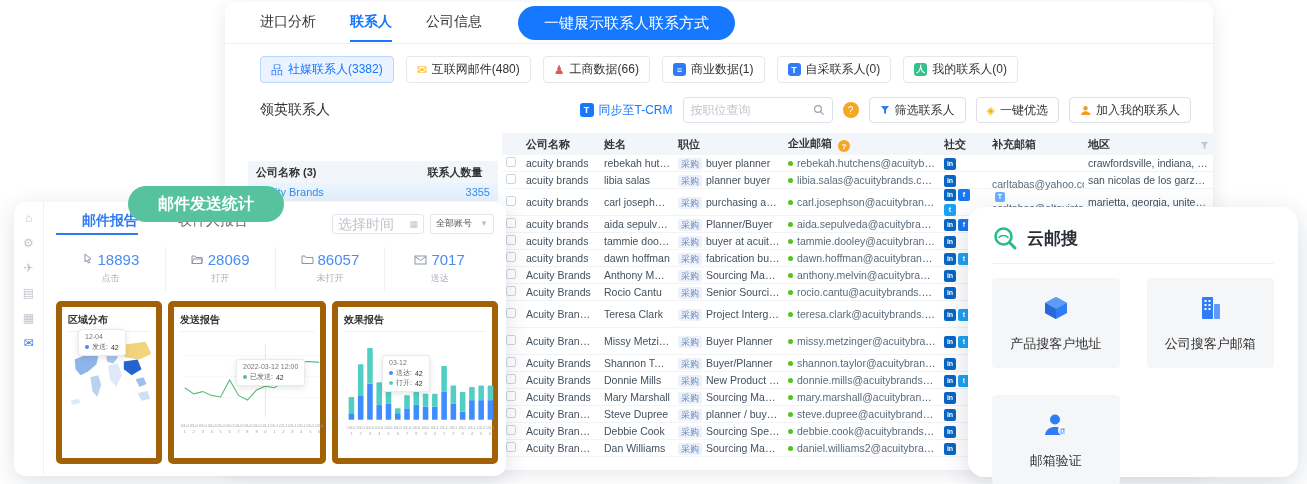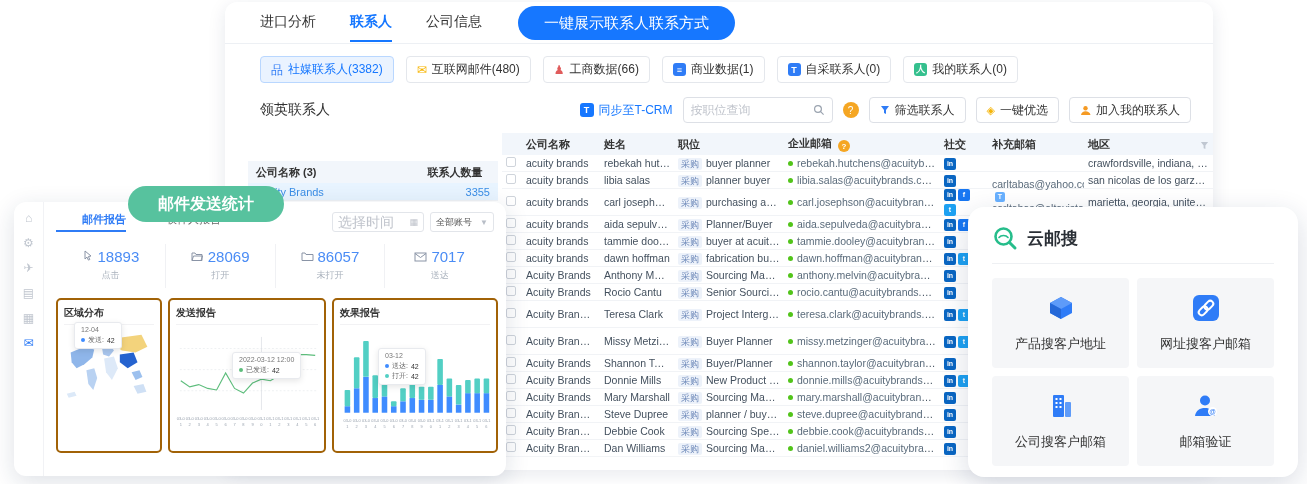--- a/index.html
+++ b/index.html
@@ -81,53 +81,53 @@
     border-radius:12px; box-shadow:0 6px 24px rgba(20,40,80,.14); z-index:20; display:flex; }
   .green-pill { position:absolute; left:128px; top:186px; height:36px; line-height:36px; padding:0 30px;
     background:#57c29e; color:#fff; font-size:16px; font-weight:bold; border-radius:18px; z-index:31; }
   .rail { width:30px; border-right:1px solid #f1f2f5; display:flex; flex-direction:column; align-items:center;
     padding-top:10px; gap:13px; border-radius:12px 0 0 12px; }
   .rail span { font-size:12px; color:#c0c6cf; cursor:pointer; line-height:1; }
   .rail span.active { color:#2f7cf6; }
   .mw-content { flex:1; padding:10px 12px 8px 12px; min-width:0; }
   .mw-top { display:flex; align-items:center; }
   .mw-tabs { display:flex; gap:14px; flex:1; }
-  .mw-tab { font-size:11px; color:#666; cursor:pointer; position:relative; padding-bottom:5px;padding-left:26px; }
+  .mw-tab { font-size:14px; color:#666; cursor:pointer; position:relative; padding-bottom:5px;padding-left:26px; }
   .mw-tab.active { color:#2f7cf6; font-weight:bold; }
   .mw-tab.active::after { content:""; position:absolute; left:0; right:0; bottom:0; height:2px; background:#2f7cf6; }
   .mw-date { display:flex; align-items:center; width:92px; height:20px; border:1px solid #e2e5ea; border-radius:3px;
     padding:0 5px; margin-right:6px; }
   .mw-date input { flex:1; border:0; outline:0; font-size:14px; min-width:0; font-family:inherit; }
   .mw-date input::placeholder { color:#c0c4cc; }
   .mw-date .cal { color:#c0c4cc; font-size:9px; }
   .mw-select { display:flex; align-items:center; justify-content:space-between; width:64px; height:20px;
     border:1px solid #e2e5ea; border-radius:3px; padding:0 5px; font-size:9px; color:#555; cursor:pointer; }
   .mw-select .caret { color:#b8bec7; font-size:8px; }
   .stats { display:flex; margin-top:12px; }
   .stat { flex:1; text-align:center; border-left:1px solid #f0f1f4; padding:4px 0 6px; }
   .stat:first-child { border-left:0; }
   .stat-num { display:inline-flex; align-items:center; gap:4px; font-size:15px; color:#4a8cf5; }
   .stat-lab { margin-top:3px; font-size:9px; color:#aab2bd; }
   .mcharts { display:flex; gap:6px; margin-top:10px; }
-  .mchart { border:2px solid #a16207; border-radius:5px; padding:6px 6px 4px; position:relative; background:#fff; }
+  .mchart { border:6px solid #a16207; border-radius:5px; padding:6px 6px 4px; position:relative; background:#fff; }
   .mchart h4 { font-size:10px; color:#333; font-weight:bold; padding-bottom:4px; border-bottom:1px solid #f2f2f4; }
   .mc-map { width:106px; } .mc-line { width:158px; } .mc-bar { width:166px; }
   .tip { position:absolute; background:#fff; border:1px solid #e8eaee; border-radius:3px;
     box-shadow:0 2px 6px rgba(0,0,0,.10); padding:3px 6px; font-size:7px; color:#666; z-index:5; white-space:nowrap; }
   .tip .t { margin-bottom:2px; color:#777; }
   .tip .r { display:flex; align-items:center; gap:3px; }
   .tip .d { width:4px; height:4px; border-radius:50%; }
   .tip .v { color:#333; }
 
   
   .cms-card { position:absolute; left:968px; top:207px; width:330px; height:270px; background:#fff;
     border-radius:16px; box-shadow:0 8px 28px rgba(20,40,80,.16); z-index:20; padding:18px 24px; }
   .cms-head { display:flex; align-items:center; gap:9px; padding-bottom:12px; border-bottom:1px solid #eef0f3; }
   .cms-title { font-size:17px; color:#2a2f36; font-weight:bold; }
-  .cms-grid { display:grid; grid-template-columns:1fr 1fr; gap:8px; margin-top:14px; }
+  .cms-grid { display:grid; grid-template-columns:1fr 1fr; gap:27px; margin-top:14px; }
   .cms-tile { background:#f5f6f8; border-radius:4px; height:90px; display:flex; flex-direction:column;
     align-items:center; justify-content:center; gap:9px; cursor:pointer; }
   .cms-tile .lab { font-size:13px; color:#333; }
 </style>
 </head>
 <body>
 
 <div class="stage">
 
   <div class="main-card">
@@ -651,30 +651,20 @@
     <div class="cms-grid" id="tiles">
         <div class="cms-tile">
           <div><span><svg width="28" height="28" viewBox="0 0 28 28">
                 <path d="M14 3 25 9v10L14 25 3 19V9Z" fill="#2f7cf7"></path>
                 <path d="M14 3 25 9 14 15 3 9Z" fill="#5e9bf9"></path>
                 <path d="M14 15v10L3 19V9Z" fill="#2568d8"></path>
               </svg></span></div>
           <div class="lab">产品搜客户地址</div>
         </div>
         <div class="cms-tile">
-          <div><span><svg width="28" height="28" viewBox="0 0 28 28">
-                <rect x="1" y="1" width="26" height="26" rx="6" fill="#2f7cf7"></rect>
-                <g transform="rotate(-45 14 14)" stroke="#fff" stroke-width="2" fill="none">
-                  <rect x="5" y="11" width="10" height="6" rx="3"></rect>
-                  <rect x="13" y="11" width="10" height="6" rx="3"></rect>
-                </g>
-              </svg></span></div>
-          <div class="lab">网址搜客户邮箱</div>
-        </div>
-        <div class="cms-tile">
           <div><span><svg width="26" height="28" viewBox="0 0 26 28">
                 <rect x="5" y="3" width="11" height="22" rx="1" fill="#2f7cf7"></rect>
                 <rect x="17" y="10" width="6" height="15" rx="1" fill="#5e9bf9"></rect>
                 <g fill="#fff">
                   <rect x="7.5" y="6" width="2" height="2"></rect>
                   <rect x="11.5" y="6" width="2" height="2"></rect>
                   <rect x="7.5" y="10" width="2" height="2"></rect>
                   <rect x="11.5" y="10" width="2" height="2"></rect>
                   <rect x="7.5" y="14" width="2" height="2"></rect>
                   <rect x="11.5" y="14" width="2" height="2"></rect>

